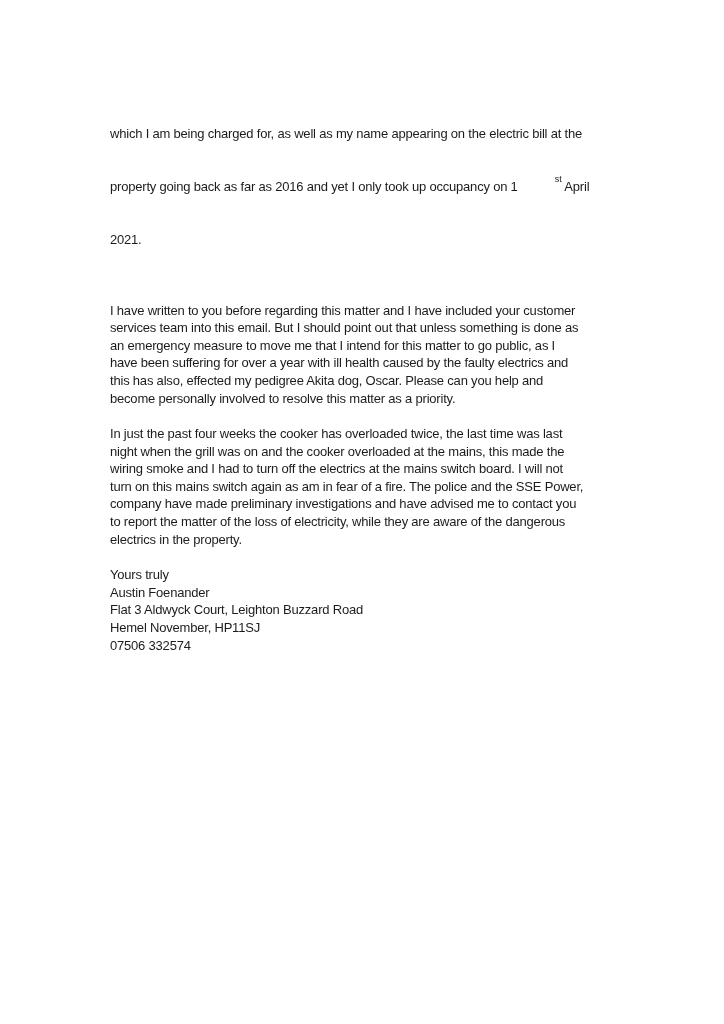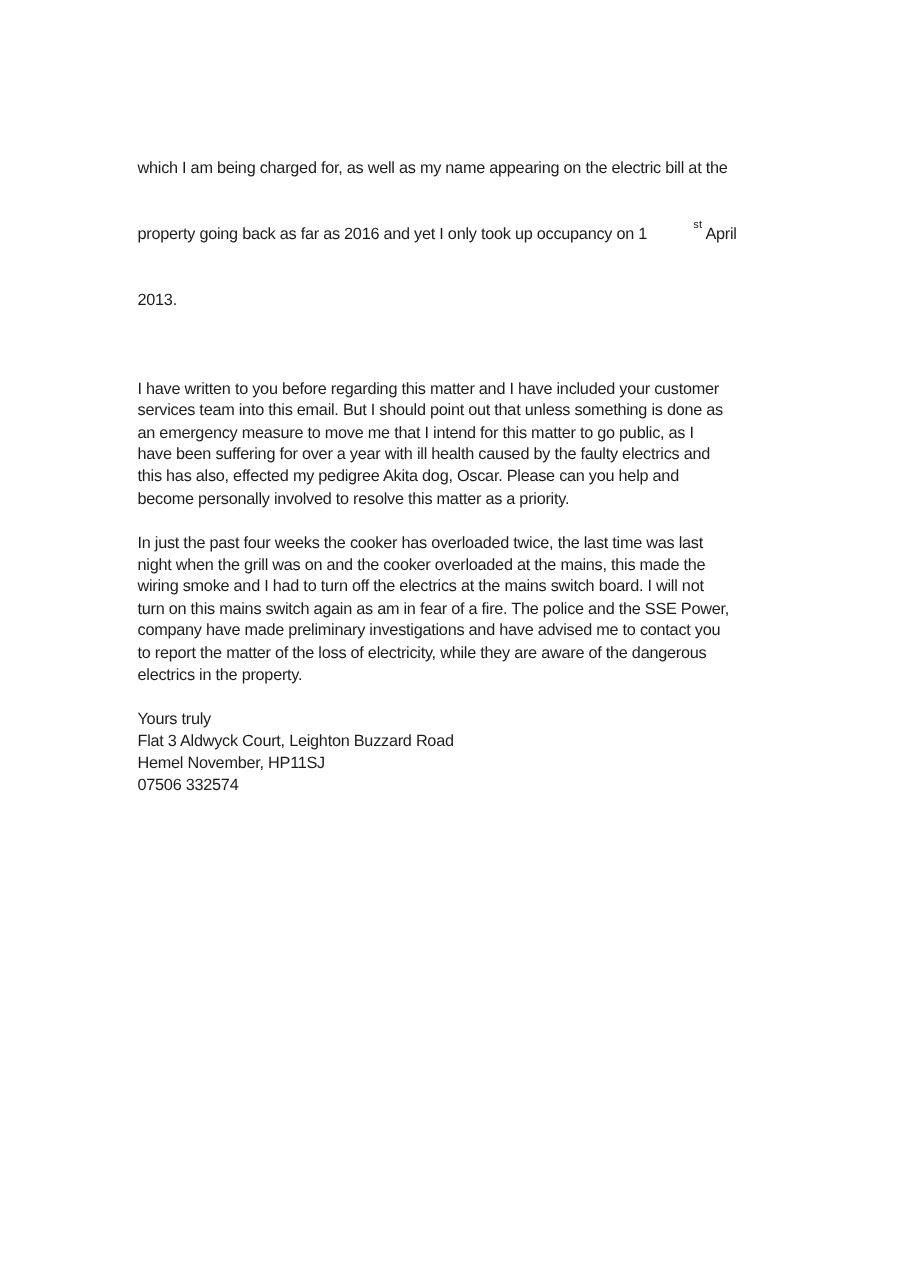--- a/index.html
+++ b/index.html
@@ -45,38 +45,39 @@
   }
 </style>
 </head>
 <body>
 
 <div class="page">
 
   <div class="para">
     <div class="line">which I am being charged for, as well as my name appearing on the electric bill at the</div>
     <div class="line"><span>property going back as far as 2016 and yet I only took up occupancy on 1</span><sup class="ordinal">st</sup><span> April</span></div>
-    <div class="line">2013.</div>
+    <div class="line">2021.</div>
   </div>
 
   <div class="para">I have written to you before regarding this matter and I have included your customer
 services team into this email. But I should point out that unless something is done as
 an emergency measure to move me that I intend for this matter to go public, as I
 have been suffering for over a year with ill health caused by the faulty electrics and
 this has also, effected my pedigree Akita dog, Oscar. Please can you help and
 become personally involved to resolve this matter as a priority.</div>
 
   <div class="para">In just the past four weeks the cooker has overloaded twice, the last time was last
 night when the grill was on and the cooker overloaded at the mains, this made the
 wiring smoke and I had to turn off the electrics at the mains switch board. I will not
 turn on this mains switch again as am in fear of a fire. The police and the SSE Power,
 company have made preliminary investigations and have advised me to contact you
 to report the matter of the loss of electricity, while they are aware of the dangerous
 electrics in the property.</div>
 
   <div class="signature-block">
     <div class="line">Yours truly</div>
+    <div class="line">Austin Foenander</div>
     <div class="line">Flat 3 Aldwyck Court, Leighton Buzzard Road</div>
     <div class="line">Hemel November, HP11SJ</div>
     <div class="line">07506 332574</div>
   </div>
 
 </div>
 
 </body></html>

